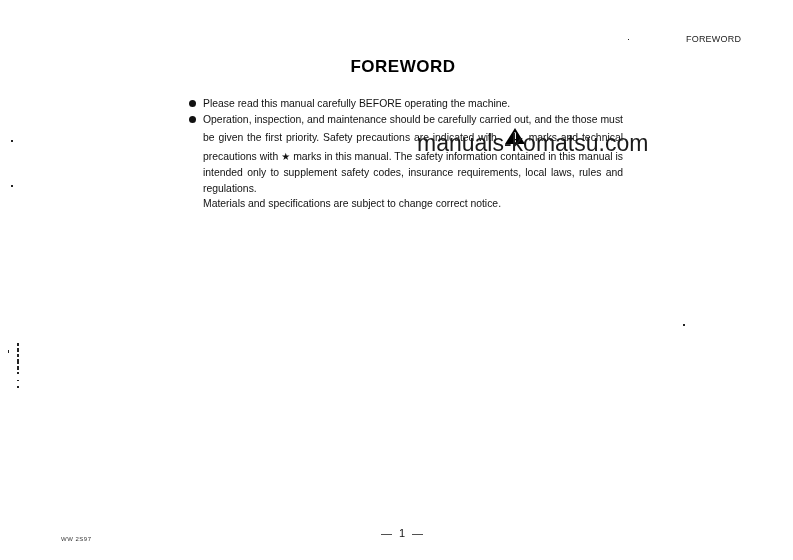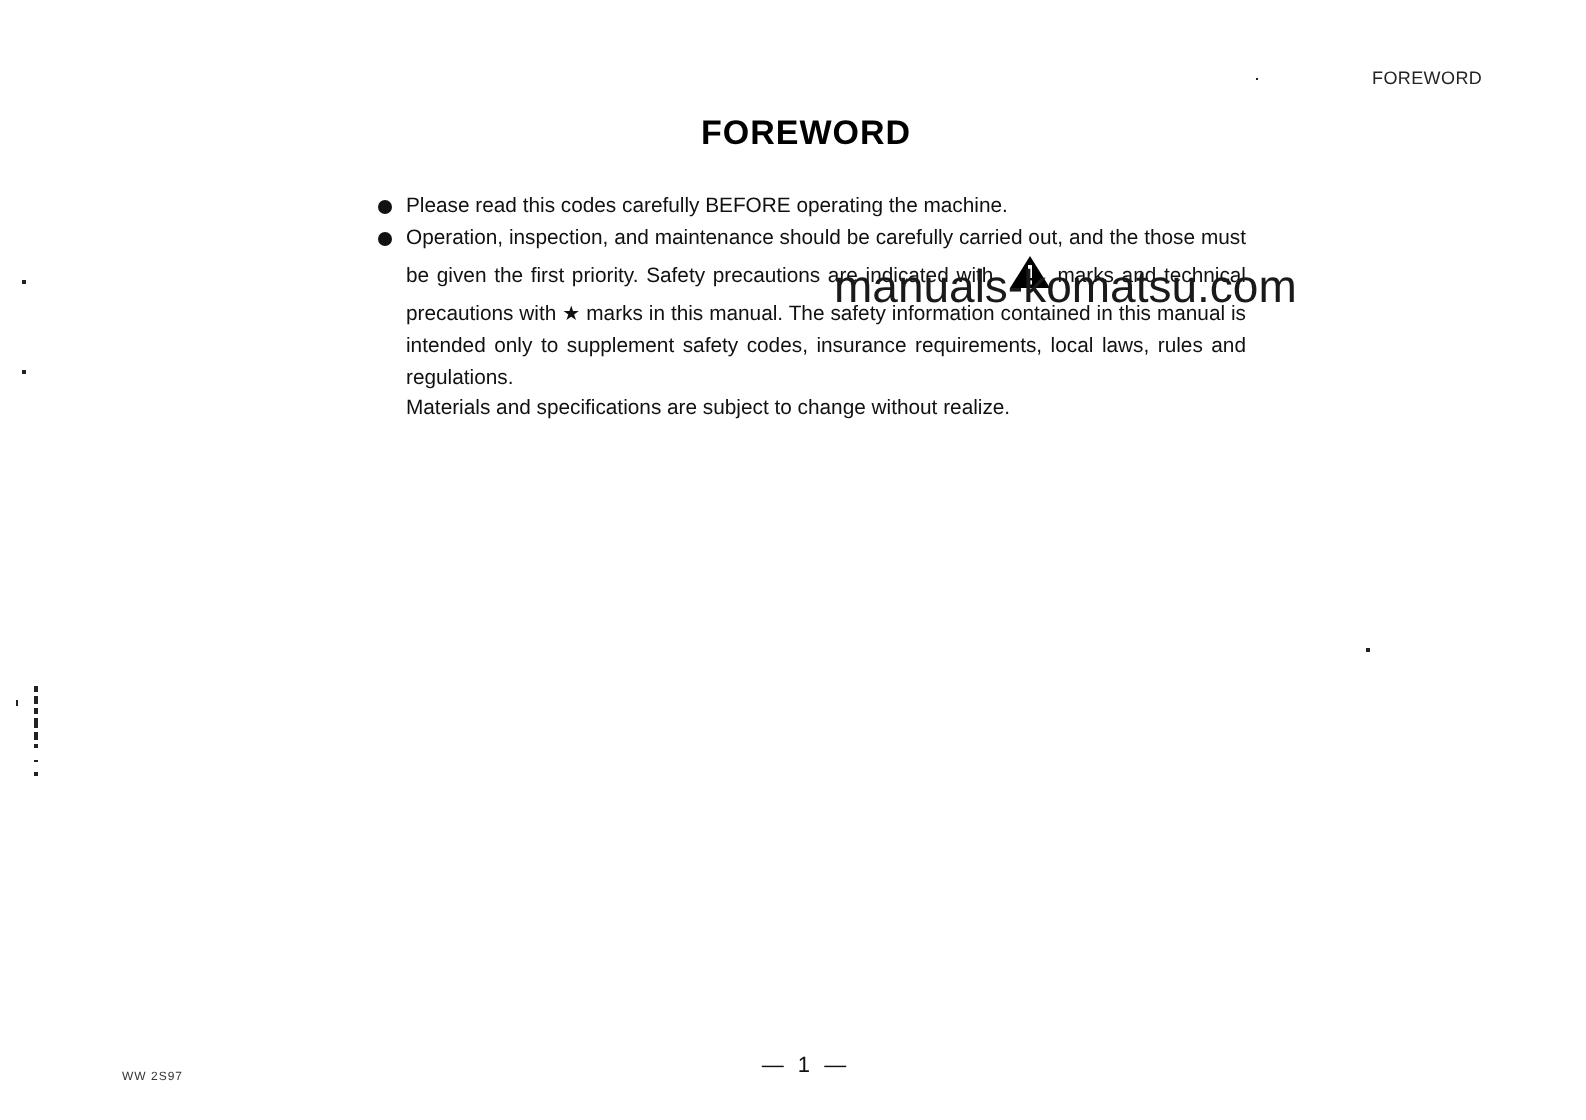--- a/index.html
+++ b/index.html
@@ -50,39 +50,39 @@
 <body>
 
 <div class="running-head">FOREWORD</div>
 
 <div class="title">FOREWORD</div>
 
 <div class="body-text">
 
   <div class="bullet-item">
     <span class="bullet"></span>
-    <span>Please read this codes carefully BEFORE operating the machine.</span>
+    <span>Please read this manual carefully BEFORE operating the machine.</span>
   </div>
 
 
 
   <div class="bullet-item">
     <span class="bullet"></span>
     <span>Operation, inspection, and maintenance should be carefully carried out, and the those must be given the first priority. Safety precautions are indicated with</span><span class="warning-icon"><svg width="20" height="16" viewBox="0 0 20 16">
           <polygon points="10,0 20,16 0,16" fill="#000"></polygon>
           <rect x="9" y="4.5" width="2" height="6.5" fill="#fff"></rect>
           <rect x="9" y="12.2" width="2" height="2" fill="#fff"></rect>
         </svg></span><span>marks and technical precautions with</span>
     <span class="star">★</span>
     <span>marks in this manual. The safety information contained in this manual is intended only to supplement safety codes, insurance requirements, local laws, rules and regulations.</span>
   </div>
 
 
 
-  <p class="closing">Materials and specifications are subject to change without realize.</p>
+  <p class="closing">Materials and specifications are subject to change correct notice.</p>
 </div>
 
 <div class="watermark">manuals-komatsu.com</div>
 
 <div class="page-number">— 1 —</div>
 <div class="footer-code">WW 2S97</div>
 
 <div class="speck" style="left:11px;top:140px;width:2px;height:2px;"></div>
 <div class="speck" style="left:11px;top:185px;width:2px;height:2px;"></div>
 <div class="speck" style="left:628px;top:39px;width:1px;height:1px;"></div>

